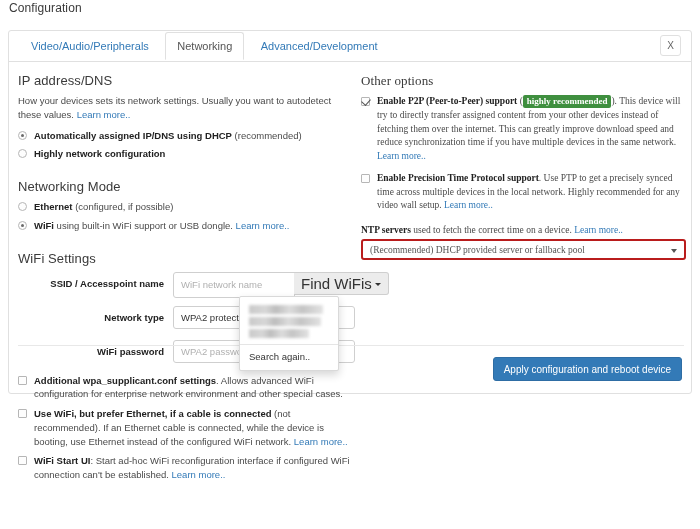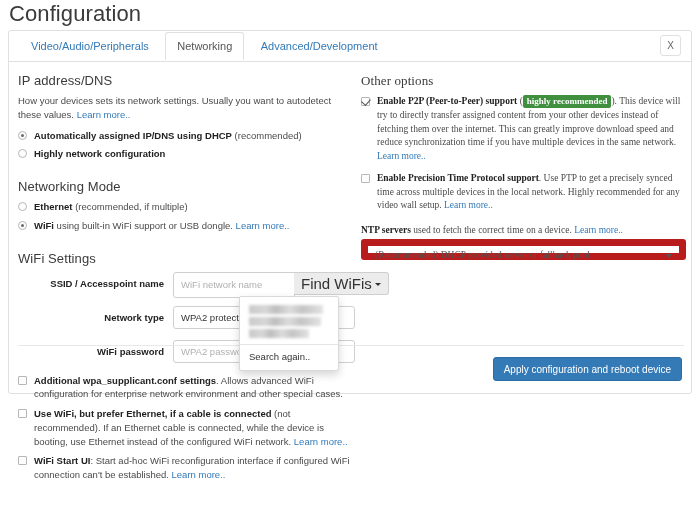--- a/index.html
+++ b/index.html
@@ -9,21 +9,21 @@
     background: #ffffff;
     font-family: "Liberation Sans", sans-serif;
     color: #333333;
     overflow: hidden;
   }
   #page { position: relative; width: 700px; height: 529px; }
 
   .page-title {
     position: absolute;
     left: 9px; top: 1px;
-    font-size: 22px;
+    font-size: 12px;
     font-weight: 400;
     color: #3a3a3a;
     letter-spacing: .1px;
   }
 
   
   .card {
     position: absolute;
     left: 8px; top: 30px;
     width: 684px; height: 364px;
@@ -203,21 +203,21 @@
     border-radius: 2px;
     line-height: 1.2;
   }
 
   
   .ntp-label { font-size: 9.5px; color: #4a4a4a; margin: 12px 0 4px 0; }
   .ntp-label b { color: #222; font-weight: bold; }
   .ntp-select {
     position: relative;
     width: 325px; height: 21px;
-    border: 7px solid #b91c1c; border-radius: 3px;
+    border: 2px solid #b91c1c; border-radius: 3px;
     background: #fff;
     font-size: 9.5px; color: #555;
     padding: 4px 18px 0 7px;
     cursor: pointer;
   }
   .ntp-select .arrow {
     position: absolute; right: 7px; top: 8px;
     border-left: 3px solid transparent; border-right: 3px solid transparent;
     border-top: 4px solid #555;
   }
@@ -272,21 +272,21 @@
           <span class="radio"></span>
           <b>Highly network configuration</b>
         </div>
 
         <div class="spacer-lg"></div>
 
         <h3 class="sec">Networking Mode</h3>
 
         <div class="opt">
           <span class="radio"></span>
-          <b>Ethernet</b><span> (recommended, if multiple)</span>
+          <b>Ethernet</b><span> (configured, if possible)</span>
         </div>
         <div class="opt">
           <span class="radio on"></span>
           <b>WiFi</b><span> using built-in WiFi support or USB dongle. </span><a class="link">Learn more..</a>
         </div>
 
         <div class="spacer-lg"></div>
 
         <h3 class="sec">WiFi Settings</h3>
 

